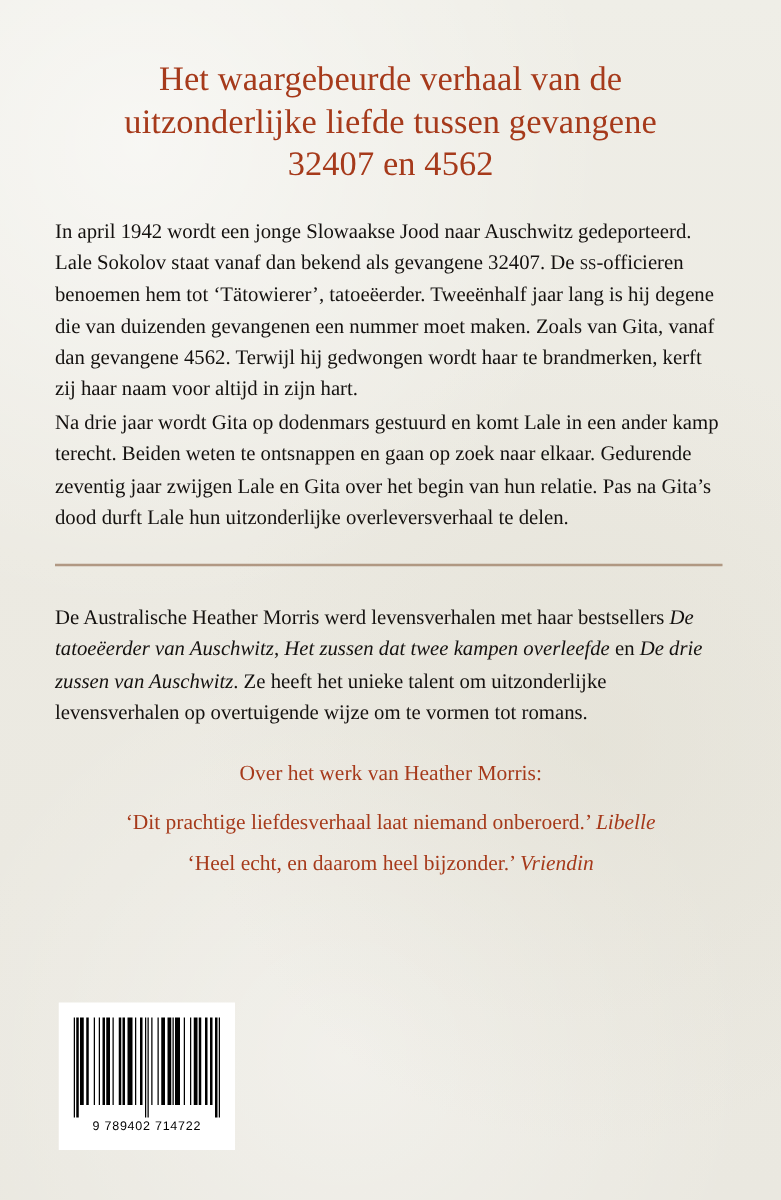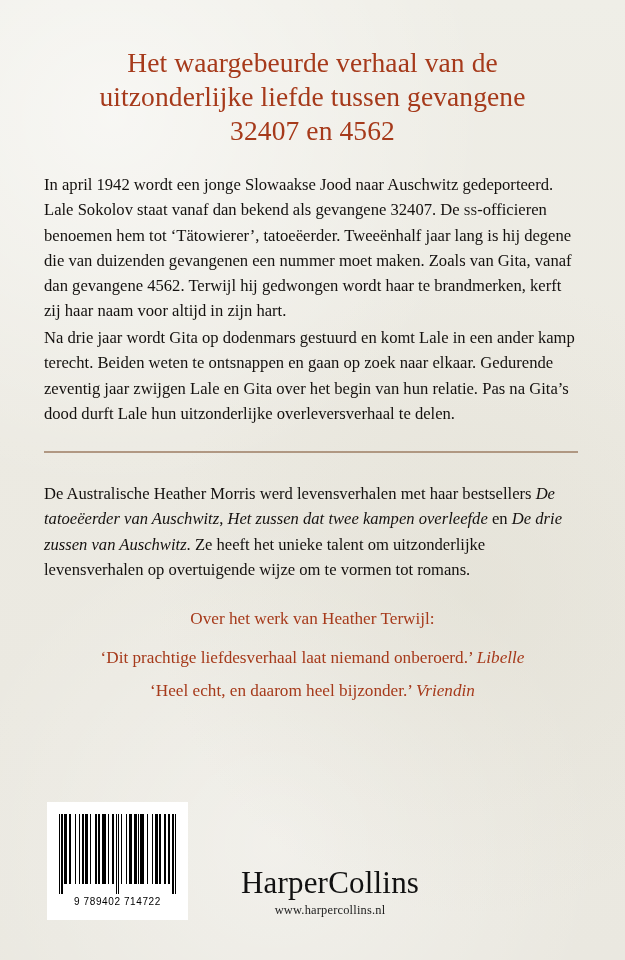--- a/index.html
+++ b/index.html
@@ -188,21 +188,21 @@
     <p>Na drie jaar wordt Gita op dodenmars gestuurd en komt Lale in een ander kamp terecht. Beiden weten te ontsnappen en gaan op zoek naar elkaar. Gedurende zeventig jaar zwijgen Lale en Gita over het begin van hun relatie. Pas na Gita’s dood durft Lale hun uitzonderlijke overleversverhaal te delen.</p>
   </div>
 
   <div class="divider"></div>
 
   <div class="bio">
     <p><span>De Australische Heather Morris werd levensverhalen met haar bestsellers </span><i>De tatoeëerder van Auschwitz</i><span>, </span><i>Het zussen dat twee kampen overleefde</i><span> en </span><i>De drie zussen van Auschwitz</i><span>. Ze heeft het unieke talent om uitzonderlijke levensverhalen op overtuigende wijze om te vormen tot romans.</span></p>
   </div>
 
   <div class="praise">
-    <span class="praise-heading">Over het werk van Heather Terwijl:</span>
+    <span class="praise-heading">Over het werk van Heather Morris:</span>
     <span class="quote"><span>‘Dit prachtige liefdesverhaal laat niemand onberoerd.’ </span><i>Libelle</i></span>
     <span class="quote"><span>‘Heel echt, en daarom heel bijzonder.’ </span><i>Vriendin</i></span>
   </div>
 
   <div class="barcode-box">
     <div class="barcode-bars" id="barcode-bars">
         <span class="bar" style="width: 1.05263%;"></span>
         <span class="gap" style="width: 1.05263%;"></span>
         <span class="bar" style="width: 1.05263%;"></span>
         <span class="gap" style="width: 1.05263%;"></span>
@@ -258,18 +258,14 @@
         <span class="gap" style="width: 1.05263%;"></span>
         <span class="bar short" style="width: 2.10526%;"></span>
         <span class="gap" style="width: 2.10526%;"></span>
         <span class="bar" style="width: 1.05263%;"></span>
         <span class="gap" style="width: 1.05263%;"></span>
         <span class="bar" style="width: 1.05263%;"></span>
       </div>
     <div class="barcode-digits">9  789402  714722</div>
   </div>
 
-  <div class="publisher">
-    <span class="publisher-name">HarperCollins</span>
-    <span class="publisher-url">www.harpercollins.nl</span>
-  </div>
 
 </div>
 
 </body></html>

